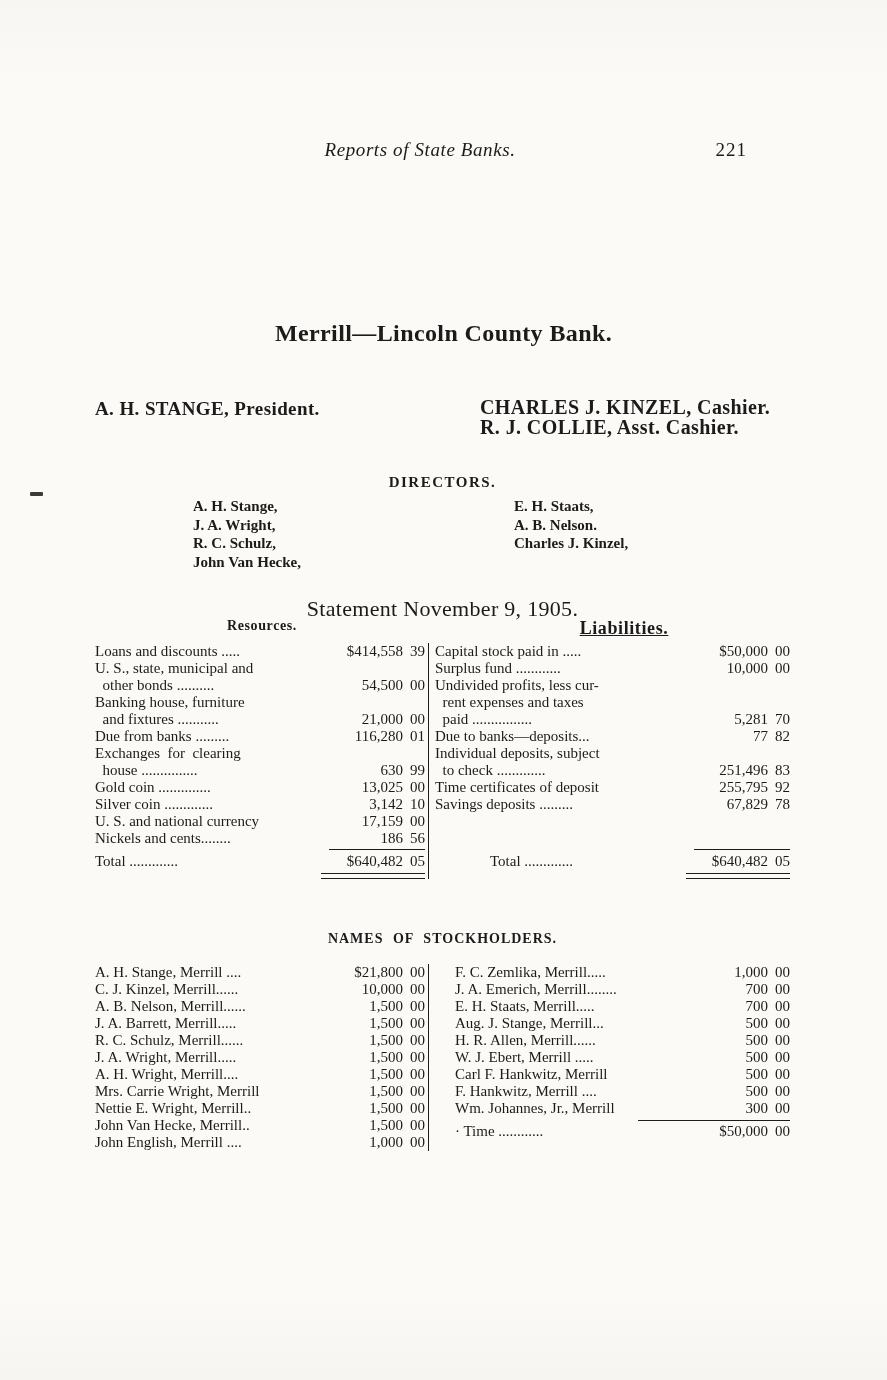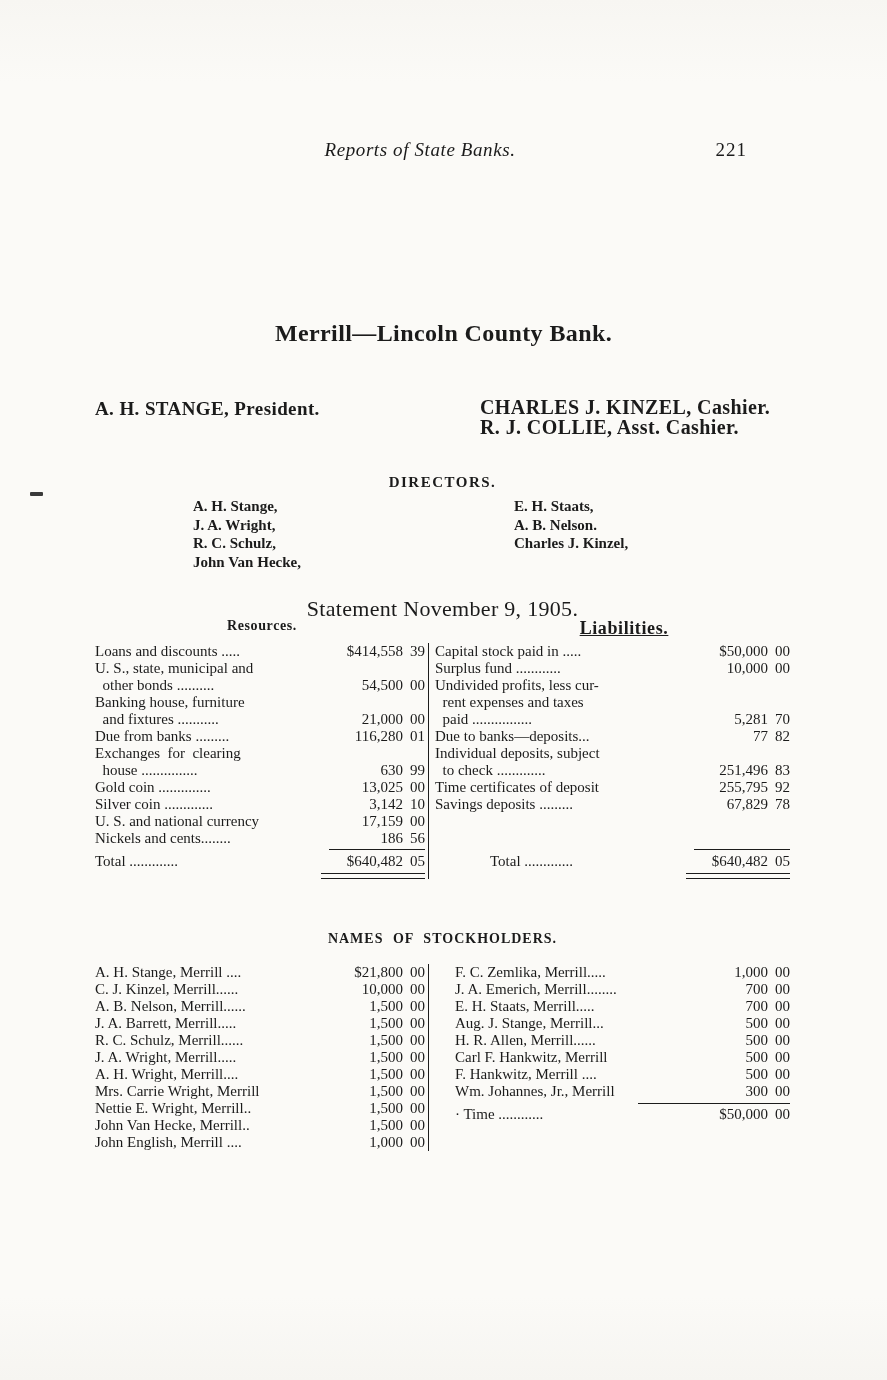--- a/index.html
+++ b/index.html
@@ -404,20 +404,25 @@
               <td class="dol">500</td>
               <td class="cts">00</td>
             </tr>
 
             <tr>
               <td class="lbl">H. R. Allen, Merrill......</td>
               <td class="dol">500</td>
               <td class="cts">00</td>
             </tr>
 
+            <tr>
+              <td class="lbl">W. J. Ebert, Merrill .....</td>
+              <td class="dol">500</td>
+              <td class="cts">00</td>
+            </tr>
 
             <tr>
               <td class="lbl">Carl F. Hankwitz, Merrill</td>
               <td class="dol">500</td>
               <td class="cts">00</td>
             </tr>
 
             <tr>
               <td class="lbl">F. Hankwitz, Merrill ....</td>
               <td class="dol">500</td>

